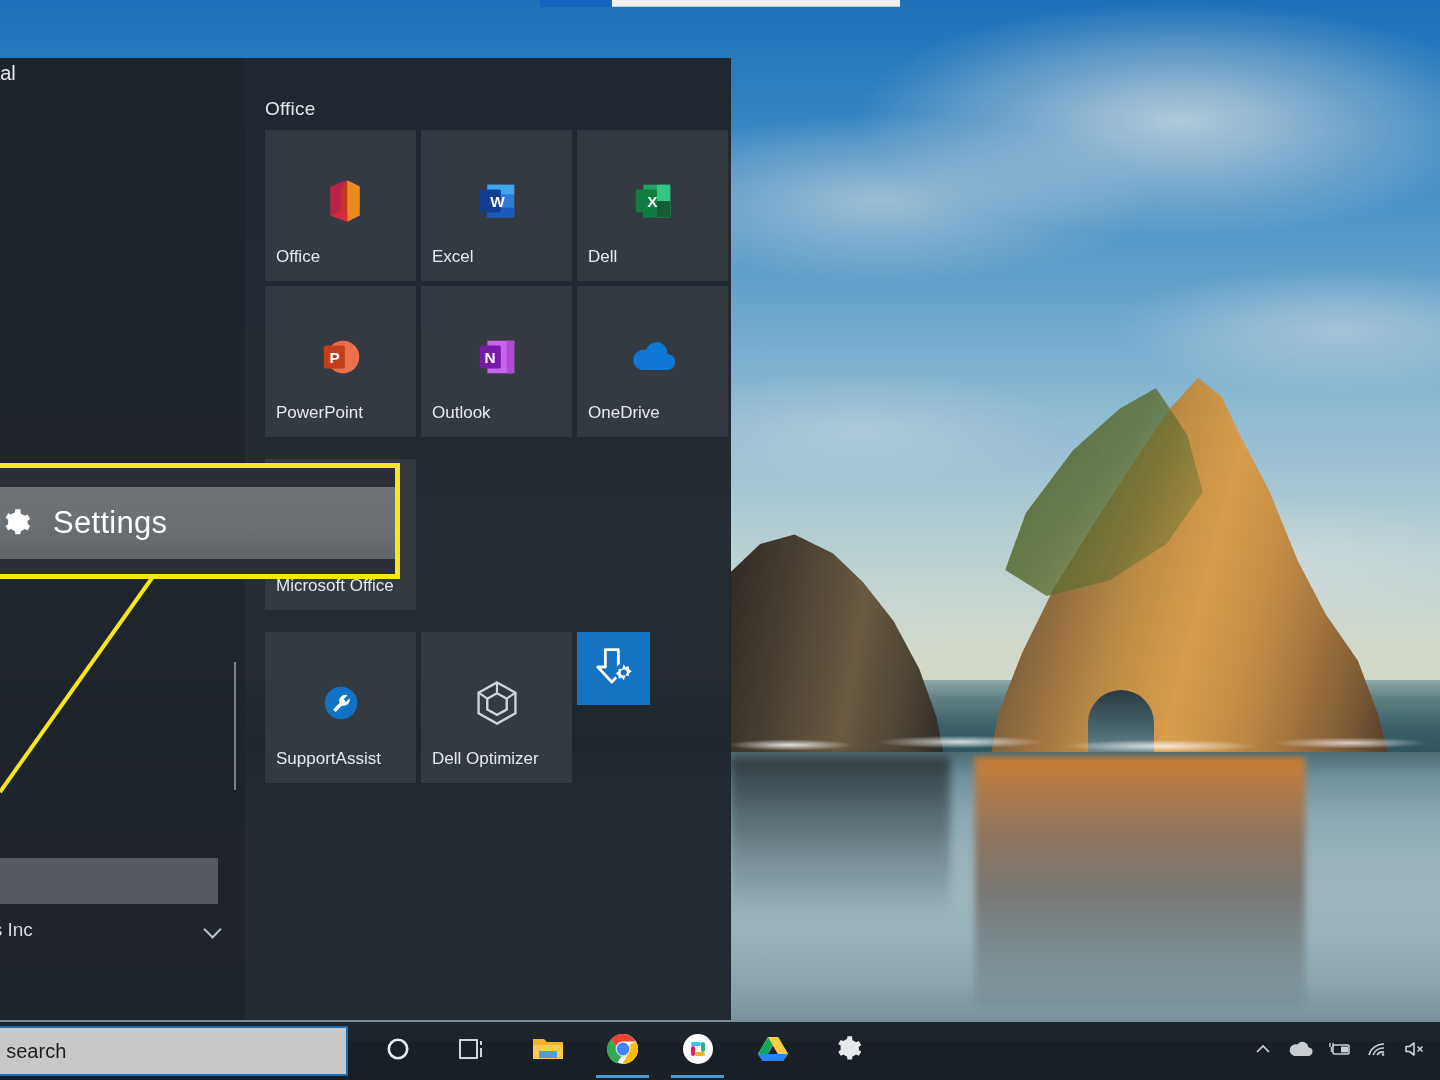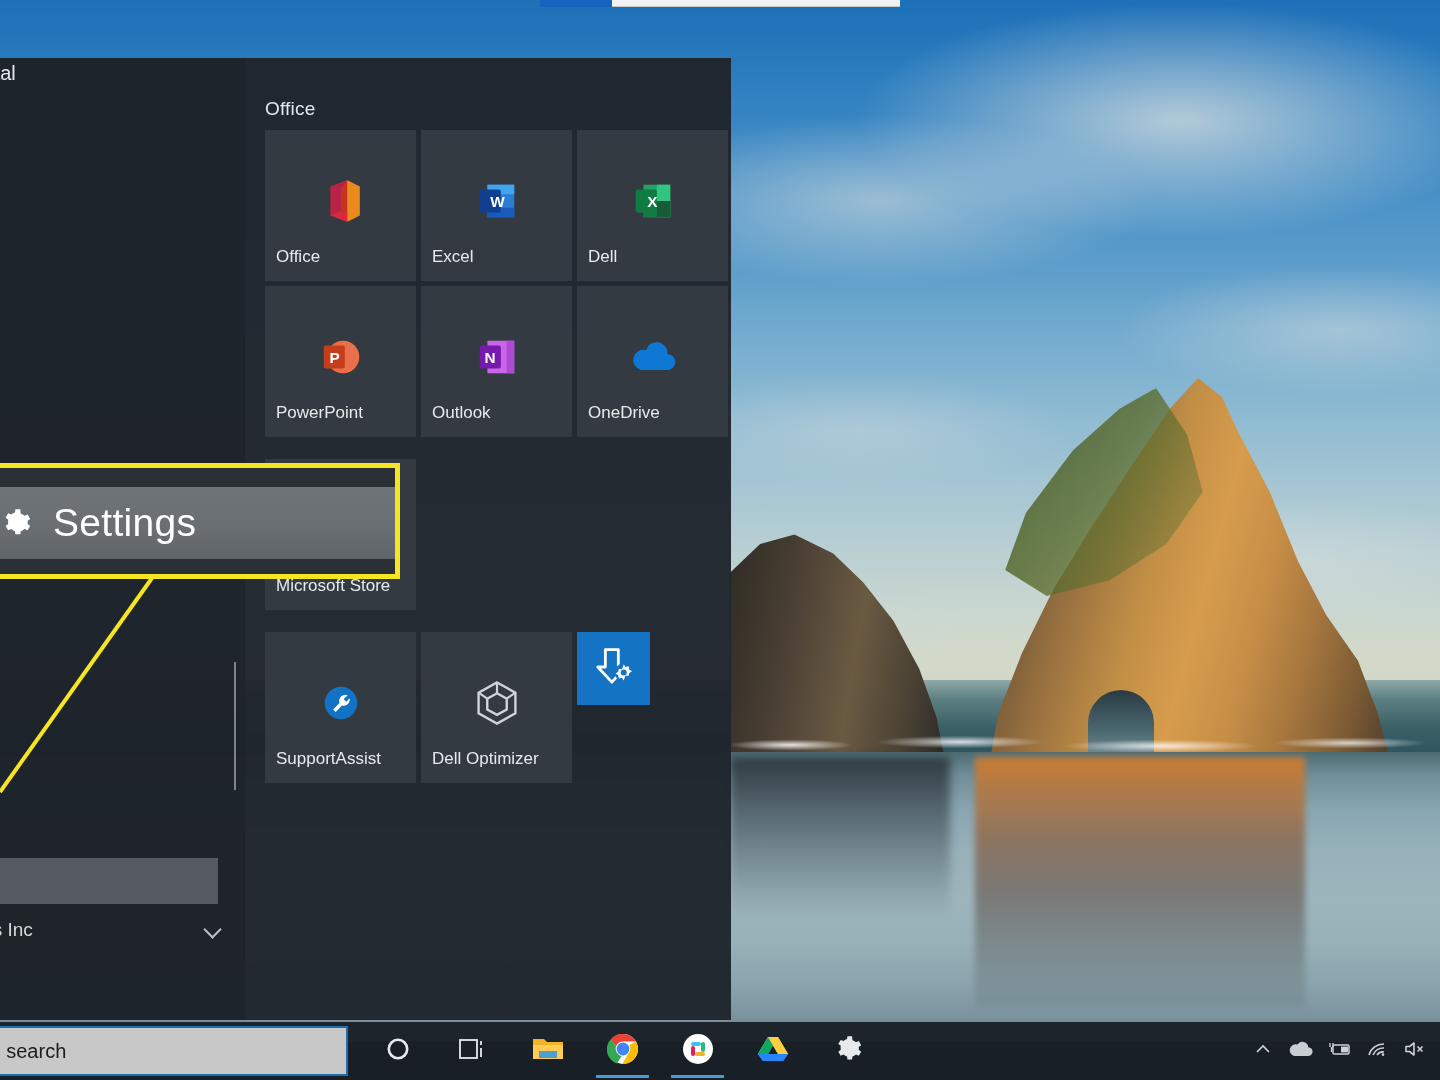--- a/index.html
+++ b/index.html
@@ -158,21 +158,21 @@
     position: absolute; left: -6px; top: 463px; width: 406px; height: 116px;
     border: 5px solid #f6e521; background: #2b3036; z-index: 40;
   }
   #callout .co-inner {
     position: absolute; left: 0; right: 0; top: 19px; height: 72px;
     background: linear-gradient(180deg,#6f7479 0%,#6a6f74 55%,#5f6469 100%);
     display: flex; align-items: center;
   }
   #callout .co-gear { margin-left: -6px; width: 46px; display:flex; justify-content:center; }
   #callout .co-text {
-    margin-left: 14px; color: #ffffff; font-size: 39px; letter-spacing: .3px;
+    margin-left: 14px; color: #ffffff; font-size: 31px; letter-spacing: .3px;
   }
   #leader-line { position: absolute; left: 0; top: 560px; width: 200px; height: 250px; z-index: 39; }
 
   
   #taskbar {
     position: absolute; left: 0; bottom: 0; width: 1440px; height: 58px;
     background: rgba(26,32,40,.96);
     display: flex; align-items: center;
   }
   #search-box {
@@ -318,21 +318,21 @@
         <span class="glyph">
           <svg width="48" height="48" viewBox="0 0 48 48">
             <path d="M17 16v-3a7 7 0 0 1 14 0v3" fill="none" stroke="#d8dadd" stroke-width="3"></path>
             <rect x="11" y="16" width="26" height="24" fill="#d8dadd"></rect>
             <rect x="17.5" y="22.5" width="6" height="6" fill="#f35325"></rect>
             <rect x="24.5" y="22.5" width="6" height="6" fill="#81bc06"></rect>
             <rect x="17.5" y="29.5" width="6" height="6" fill="#05a6f0"></rect>
             <rect x="24.5" y="29.5" width="6" height="6" fill="#ffba08"></rect>
           </svg>
         </span>
-        <span class="tlabel">Microsoft Store</span>
+        <span class="tlabel">Microsoft Office</span>
       </div>
     </div>
 
     <div class="sep"></div>
 
     <div class="tile-grid">
 
       <div class="tile">
         <span class="glyph">
           <svg width="46" height="46" viewBox="0 0 48 48">

